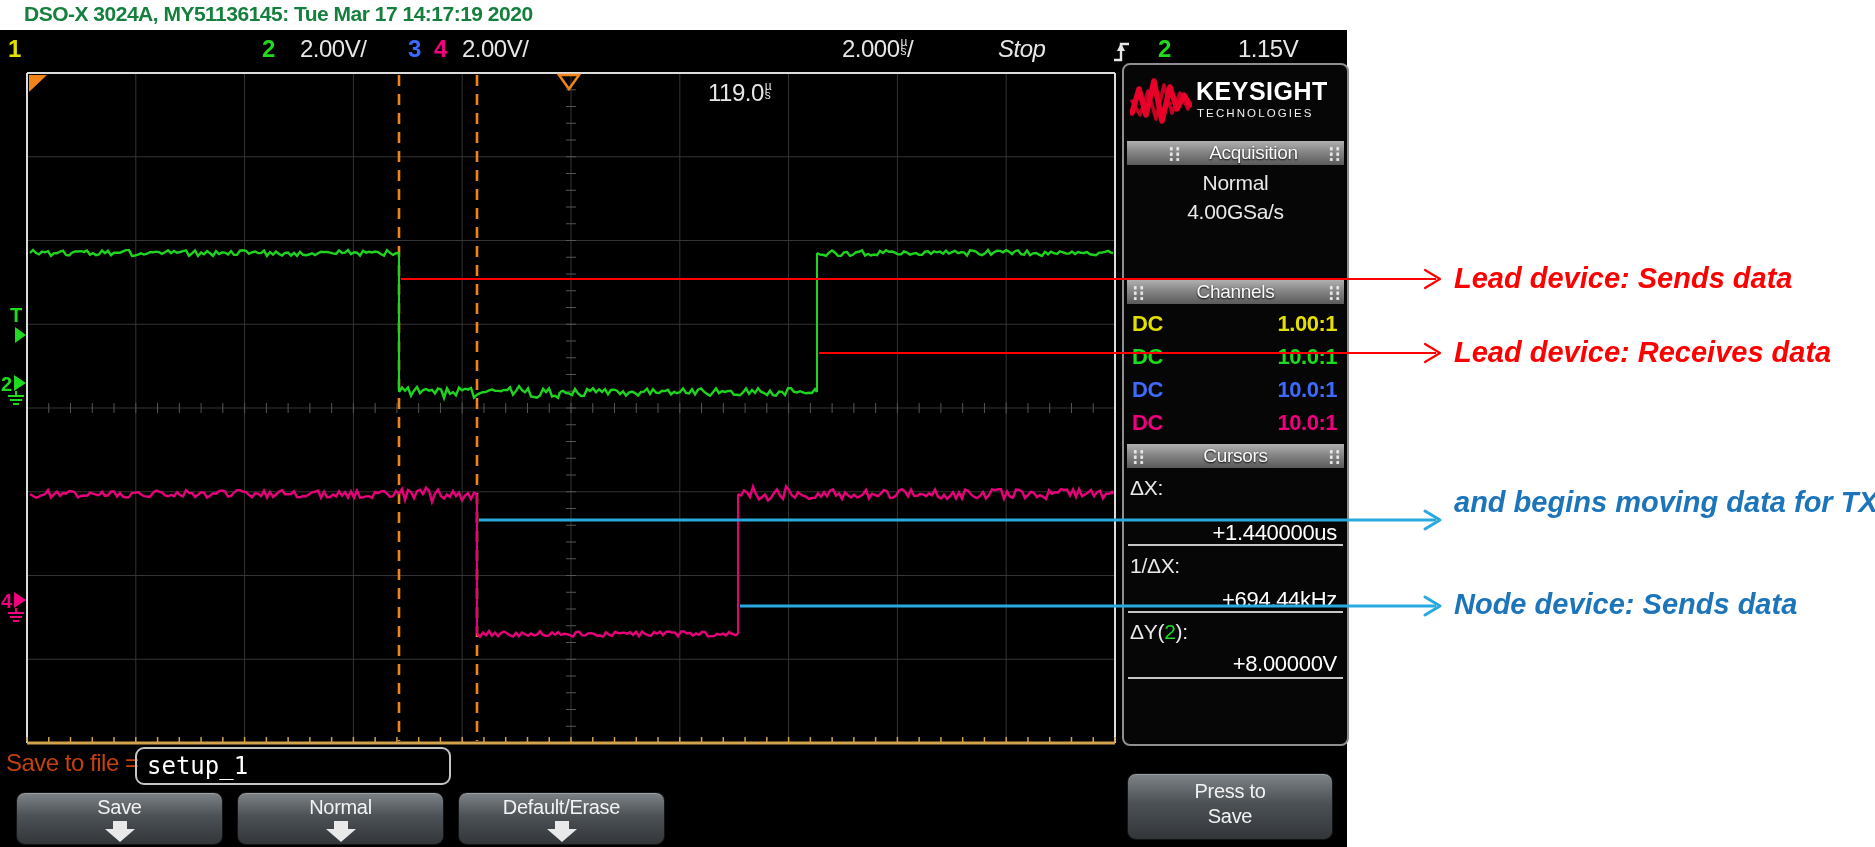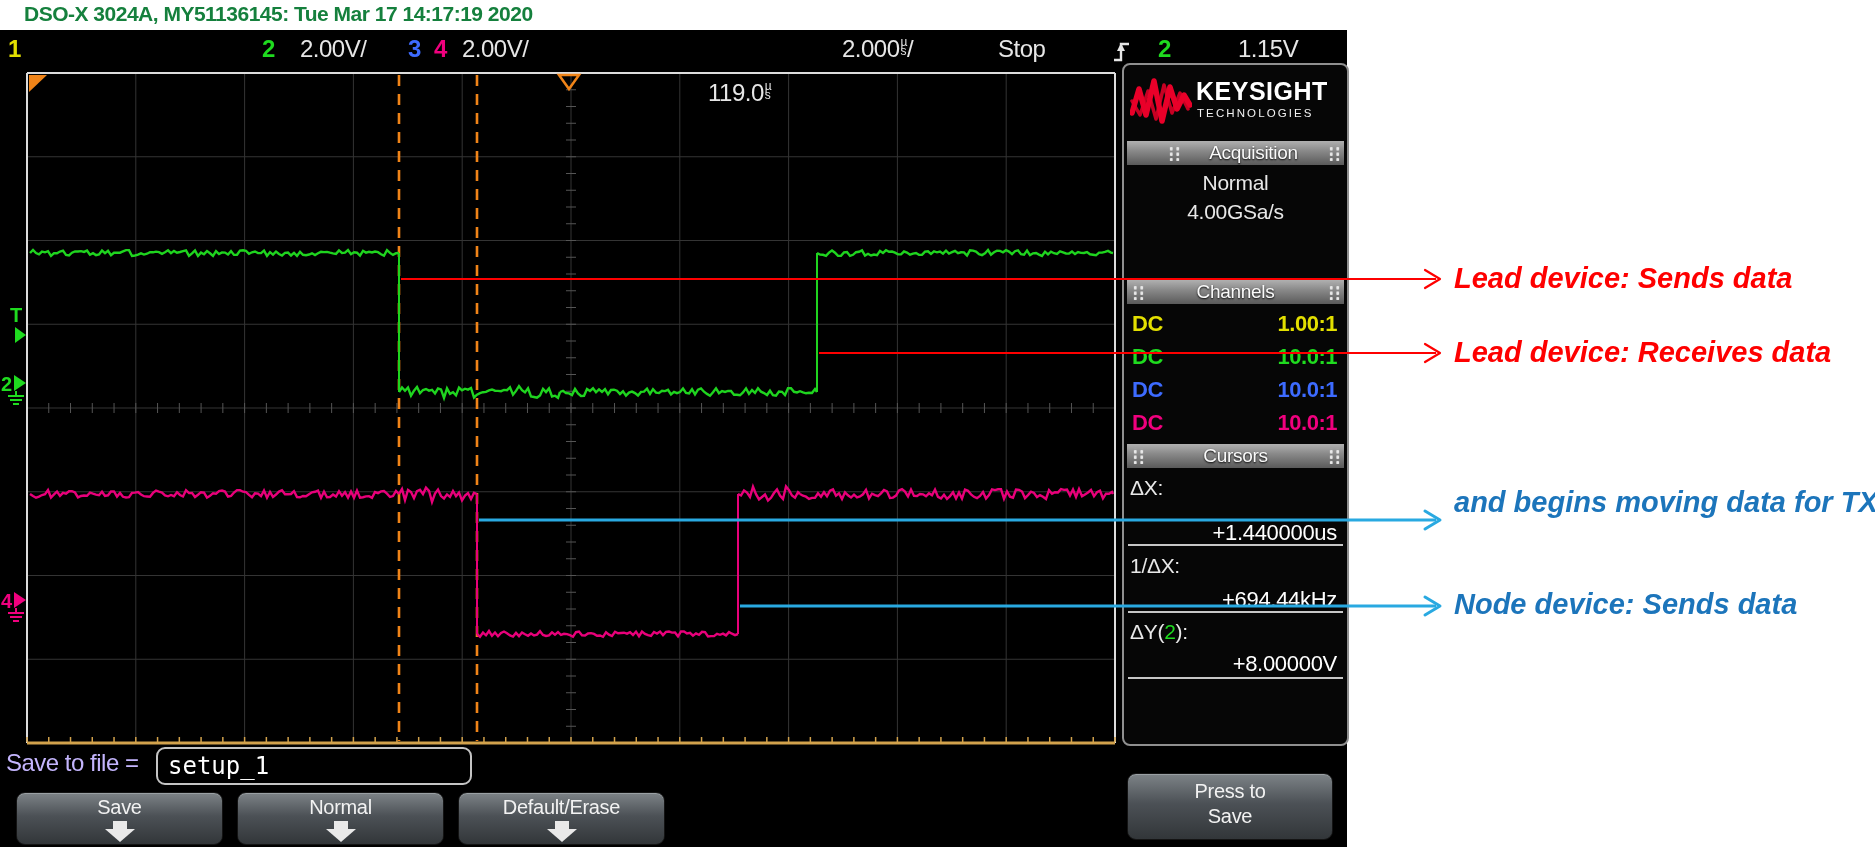--- a/index.html
+++ b/index.html
@@ -22,22 +22,22 @@
   .grip{width:13px;height:16px;background-image:radial-gradient(circle,#e8e8e8 1.6px,rgba(0,0,0,0) 1.8px);
         background-size:6.5px 5.5px;background-position:1px 1px;}
   .pcen{left:0;right:0;text-align:center;color:#e8e8e8;font-size:21px;letter-spacing:-0.3px;}
   .crow{left:0;right:0;height:31px;font-size:22px;font-weight:bold;letter-spacing:-0.5px;}
   .crow .cpl{position:absolute;left:8px;top:2px;}
   .crow .rat{position:absolute;right:10px;top:2px;}
   .clab{left:6px;color:#e8e8e8;font-size:21px;letter-spacing:-0.3px;}
   .cval{right:10px;color:#ffffff;font-size:22px;letter-spacing:-0.3px;}
   .psep{left:4px;right:4px;height:0;border-top:2px solid #c6c6c6;}
   
-  #save-prompt{left:6px;top:719px;font-size:24px;color:#c4b5fd;letter-spacing:-0.5px;}
-  #fname-box{left:156px;top:717px;width:312px;height:34px;border:2px solid #c4c4c4;border-radius:9px;}
+  #save-prompt{left:6px;top:719px;font-size:24px;color:#c2410c;letter-spacing:-0.5px;}
+  #fname-box{left:135px;top:717px;width:312px;height:34px;border:2px solid #c4c4c4;border-radius:9px;}
   #fname{left:10px;top:3px;font-family:"DejaVu Sans Mono",monospace;font-size:24px;color:#fff;letter-spacing:0;}
   .sbtn{top:762px;width:207px;height:53px;border-radius:9px;border:1px solid #141414;
         background:linear-gradient(180deg,#7d8387 0%,#4c5156 45%,#323639 100%);
         box-shadow:inset 0 1px 0 #9aa0a4;text-align:center;box-sizing:border-box;}
   .sbtn .blab{color:#f2f2f2;font-size:20px;margin-top:3px;letter-spacing:-0.3px;}
   .dstem{width:14px;height:8px;background:#e9e9e9;margin:2px auto 0;}
   .darr{width:0;height:0;border:15px solid rgba(0,0,0,0);border-top:13px solid #e9e9e9;border-bottom:0;margin:0 auto;}
   
   .ann{font-size:29px;font-weight:bold;white-space:nowrap;font-style:italic;}
   .ann-red{color:#fe0000;}
@@ -62,21 +62,21 @@
     <div class="abs st chn" style="left:434px;color:#f0007e;">4</div>
     <div class="abs st" style="left:462px;">2.00V/</div>
     <div class="abs st" style="left:708px;margin-top:44px;"><span>119.0</span><span class="unit">
           <span>µ</span>
           <span>s</span>
         </span></div>
     <div class="abs st" style="left:842px;"><span>2.000</span><span class="unit">
           <span>µ</span>
           <span>s</span>
         </span><span>/</span></div>
-    <div class="abs st" style="left:998px;">Stop</div>
+    <div class="abs st" style="left:998px;font-style:italic;">Stop</div>
     <svg class="abs" style="left:1110px;top:6px;" width="28" height="28">
       <path d="M4 24 L11 24 L11 8 L19 8" stroke="#e6e6e6" stroke-width="2.4" fill="none"></path>
       <path d="M7 15 L15 15 L11 7 Z" fill="#e6e6e6"></path>
     </svg>
     <div class="abs st chn" style="left:1158px;color:#1fdb1f;">2</div>
     <div class="abs st" style="left:1238px;">1.15V</div>
 
     <svg class="abs" id="wave-svg" width="1347" height="817">
         <line x1="135.8" y1="44" x2="135.8" y2="712" stroke="#343434" stroke-width="1"></line>
         <line x1="244.6" y1="44" x2="244.6" y2="712" stroke="#343434" stroke-width="1"></line>

